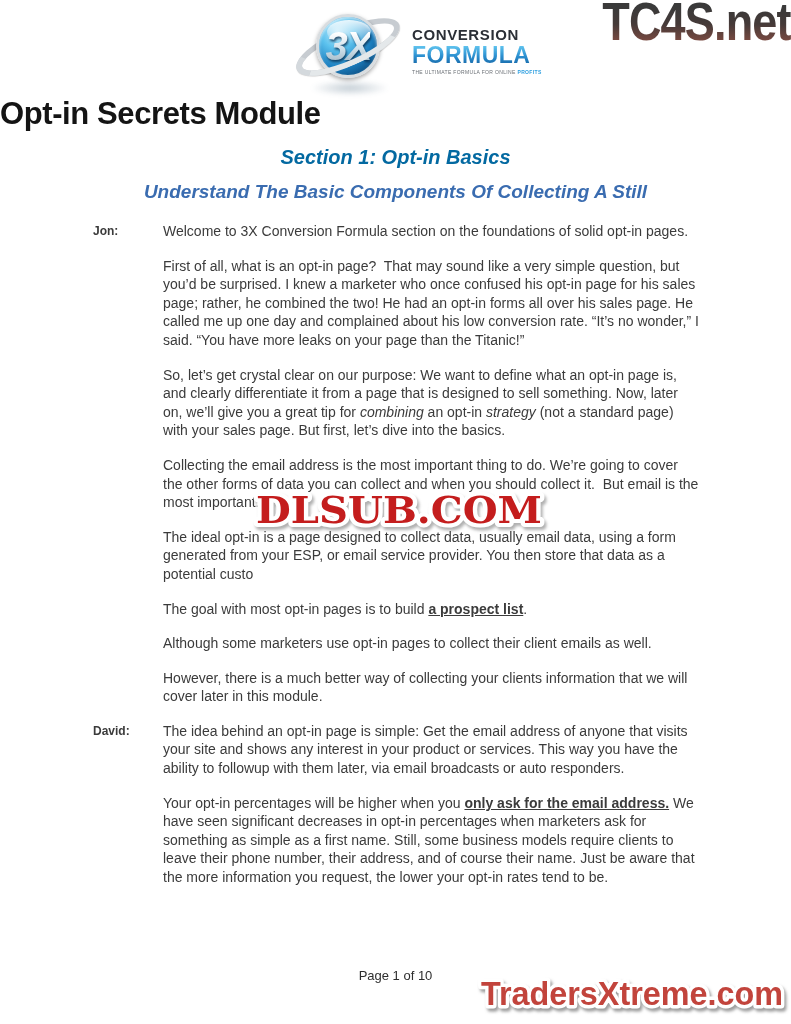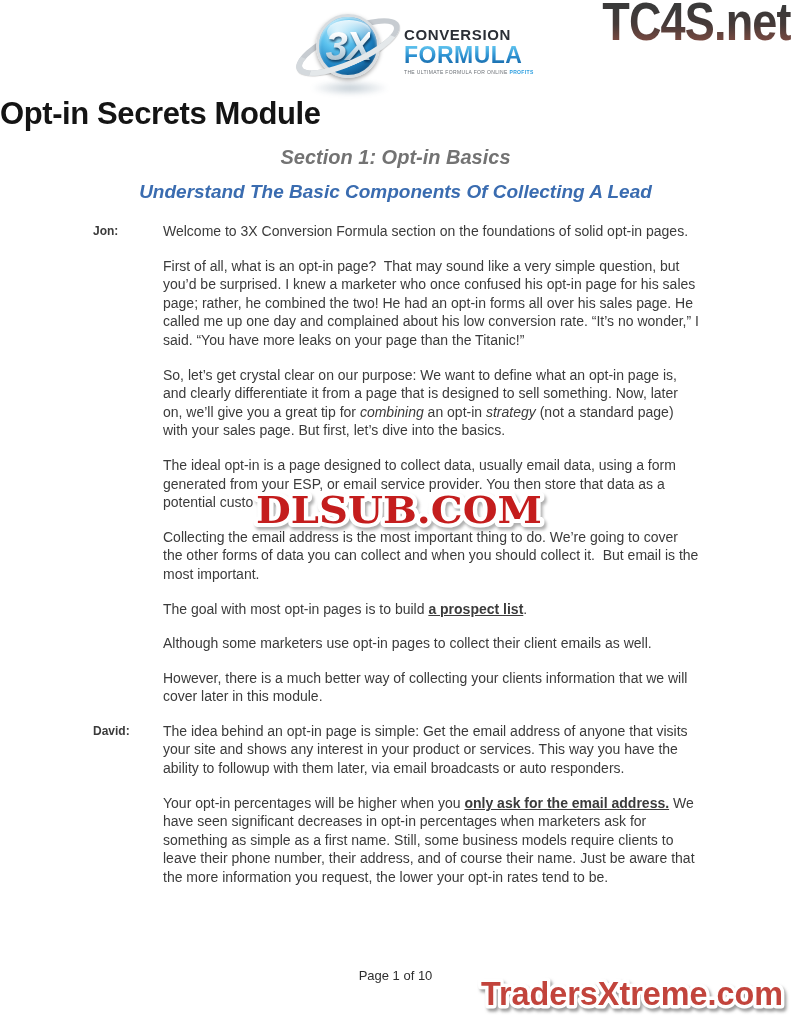--- a/index.html
+++ b/index.html
@@ -40,21 +40,21 @@
   .orbit-front {
     position:absolute; left:-8px; top:22px; width:112px; height:38px;
     border:6px solid transparent; border-left-color:#d4d9dd; border-bottom-color:#e4e8ea;
     border-radius:50%; transform:rotate(-24deg); z-index:3;
   }
   .logo-reflection {
     position:absolute; left:10px; top:74px; width:80px; height:16px; border-radius:50%;
     background:radial-gradient(ellipse at center, rgba(20,60,90,.25), rgba(20,60,90,0) 70%);
     filter:blur(2px);
   }
-  .logo-text { padding-top:20px; margin-left:8px; }
+  .logo-text { padding-top:20px; margin-left:16px; }
   .logo-line1 { font-size:15px; font-weight:bold; color:#2b2f36; letter-spacing:.6px; line-height:17px; }
   .logo-line2 {
     font-size:23px; font-weight:bold; letter-spacing:.5px; line-height:24px;
     background:linear-gradient(180deg,#62c6f0 10%,#2b8fd0 55%,#135f9e 100%);
     -webkit-background-clip:text; background-clip:text; color:transparent;
   }
   .logo-tagline { margin-top:2px; font-size:5px; letter-spacing:.35px; color:#6a6f75; white-space:nowrap; }
   .logo-tagline .accent { color:#2e9fe0; font-weight:bold; }
 
   
@@ -66,21 +66,21 @@
     -webkit-background-clip:text; background-clip:text; color:transparent;
   }
 
   
   .doc-title {
     position:absolute; top:96px; left:0; width:100%; text-align:left;
     font-size:31px; font-weight:bold; letter-spacing:-.4px; color:#141414;
   }
   .doc-subtitle {
     position:absolute; top:146px; left:0; width:100%; text-align:center;
-    font-size:20px; font-weight:bold; font-style:italic; color:#737373;
+    font-size:20px; font-weight:bold; font-style:italic; color:#0369a1;
   }
   .doc-heading {
     position:absolute; top:181px; left:0; width:100%; text-align:center;
     font-size:19px; font-weight:bold; font-style:italic;
   }
 
   
   .transcript { position:absolute; top:222px; left:93px; width:612px; }
   .t-row { display:grid; grid-template-columns:70px 537px; margin-bottom:16px; }
   .t-speaker { font-size:12px; font-weight:bold; line-height:18.6px; }
@@ -117,42 +117,42 @@
       <div class="logo-line1">CONVERSION</div>
       <div class="logo-line2">FORMULA</div>
       <div class="logo-tagline"><span>THE ULTIMATE FORMULA FOR ONLINE </span><span class="accent">PROFITS</span></div>
     </div>
   </div>
 
   <div class="tc4s">TC4S.net</div>
 
   <div class="doc-title">Opt-in Secrets Module</div>
   <div class="doc-subtitle">Section 1: Opt-in Basics</div>
-  <div class="doc-heading" id="blue-heading" style="color: rgb(58, 108, 176);">Understand The Basic Components Of Collecting A Lead</div>
+  <div class="doc-heading" id="blue-heading" style="color: rgb(58, 108, 176);">Understand The Basic Components Of Collecting A Still</div>
 
   <div class="transcript" id="transcript" style="color: rgb(59, 59, 59);">
       <div class="t-row">
         <div class="t-speaker">Jon:</div>
         <div class="t-text"><span>Welcome to 3X Conversion Formula section on the foundations of solid opt-in pages.</span></div>
       </div>
       <div class="t-row">
         <div class="t-speaker"></div>
         <div class="t-text"><span>First of all, what is an opt-in page?&nbsp; That may sound like a very simple question, but you’d be surprised. I knew a marketer who once confused his opt-in page for his sales page; rather, he combined the two! He had an opt-in forms all over his sales page. He called me up one day and complained about his low conversion rate. “It’s no wonder,” I said. “You have more leaks on your page than the Titanic!”</span></div>
       </div>
       <div class="t-row">
         <div class="t-speaker"></div>
         <div class="t-text"><span>So, let’s get crystal clear on our purpose: We want to define what an opt-in page is, and clearly differentiate it from a page that is designed to sell something. Now, later on, we’ll give you a great tip for </span><span class="i">combining</span><span> an opt-in </span><span class="i">strategy</span><span> (not a standard page) with your sales page. But first, let’s dive into the basics.</span></div>
       </div>
       <div class="t-row">
         <div class="t-speaker"></div>
-        <div class="t-text"><span>The ideal opt-in is a page designed to collect data, usually email data, using a form generated from your ESP, or email service provider. You then store that data as a potential custo</span></div>
+        <div class="t-text"><span>Collecting the email address is the most important thing to do. We’re going to cover the other forms of data you can collect and when you should collect it.&nbsp; But email is the most important.</span></div>
       </div>
       <div class="t-row">
         <div class="t-speaker"></div>
-        <div class="t-text"><span>Collecting the email address is the most important thing to do. We’re going to cover the other forms of data you can collect and when you should collect it.&nbsp; But email is the most important.</span></div>
+        <div class="t-text"><span>The ideal opt-in is a page designed to collect data, usually email data, using a form generated from your ESP, or email service provider. You then store that data as a potential custo</span></div>
       </div>
       <div class="t-row">
         <div class="t-speaker"></div>
         <div class="t-text"><span>The goal with most opt-in pages is to build </span><span class="b">a prospect list</span><span>.</span></div>
       </div>
       <div class="t-row">
         <div class="t-speaker"></div>
         <div class="t-text"><span>Although some marketers use opt-in pages to collect their client emails as well.</span></div>
       </div>
       <div class="t-row">

